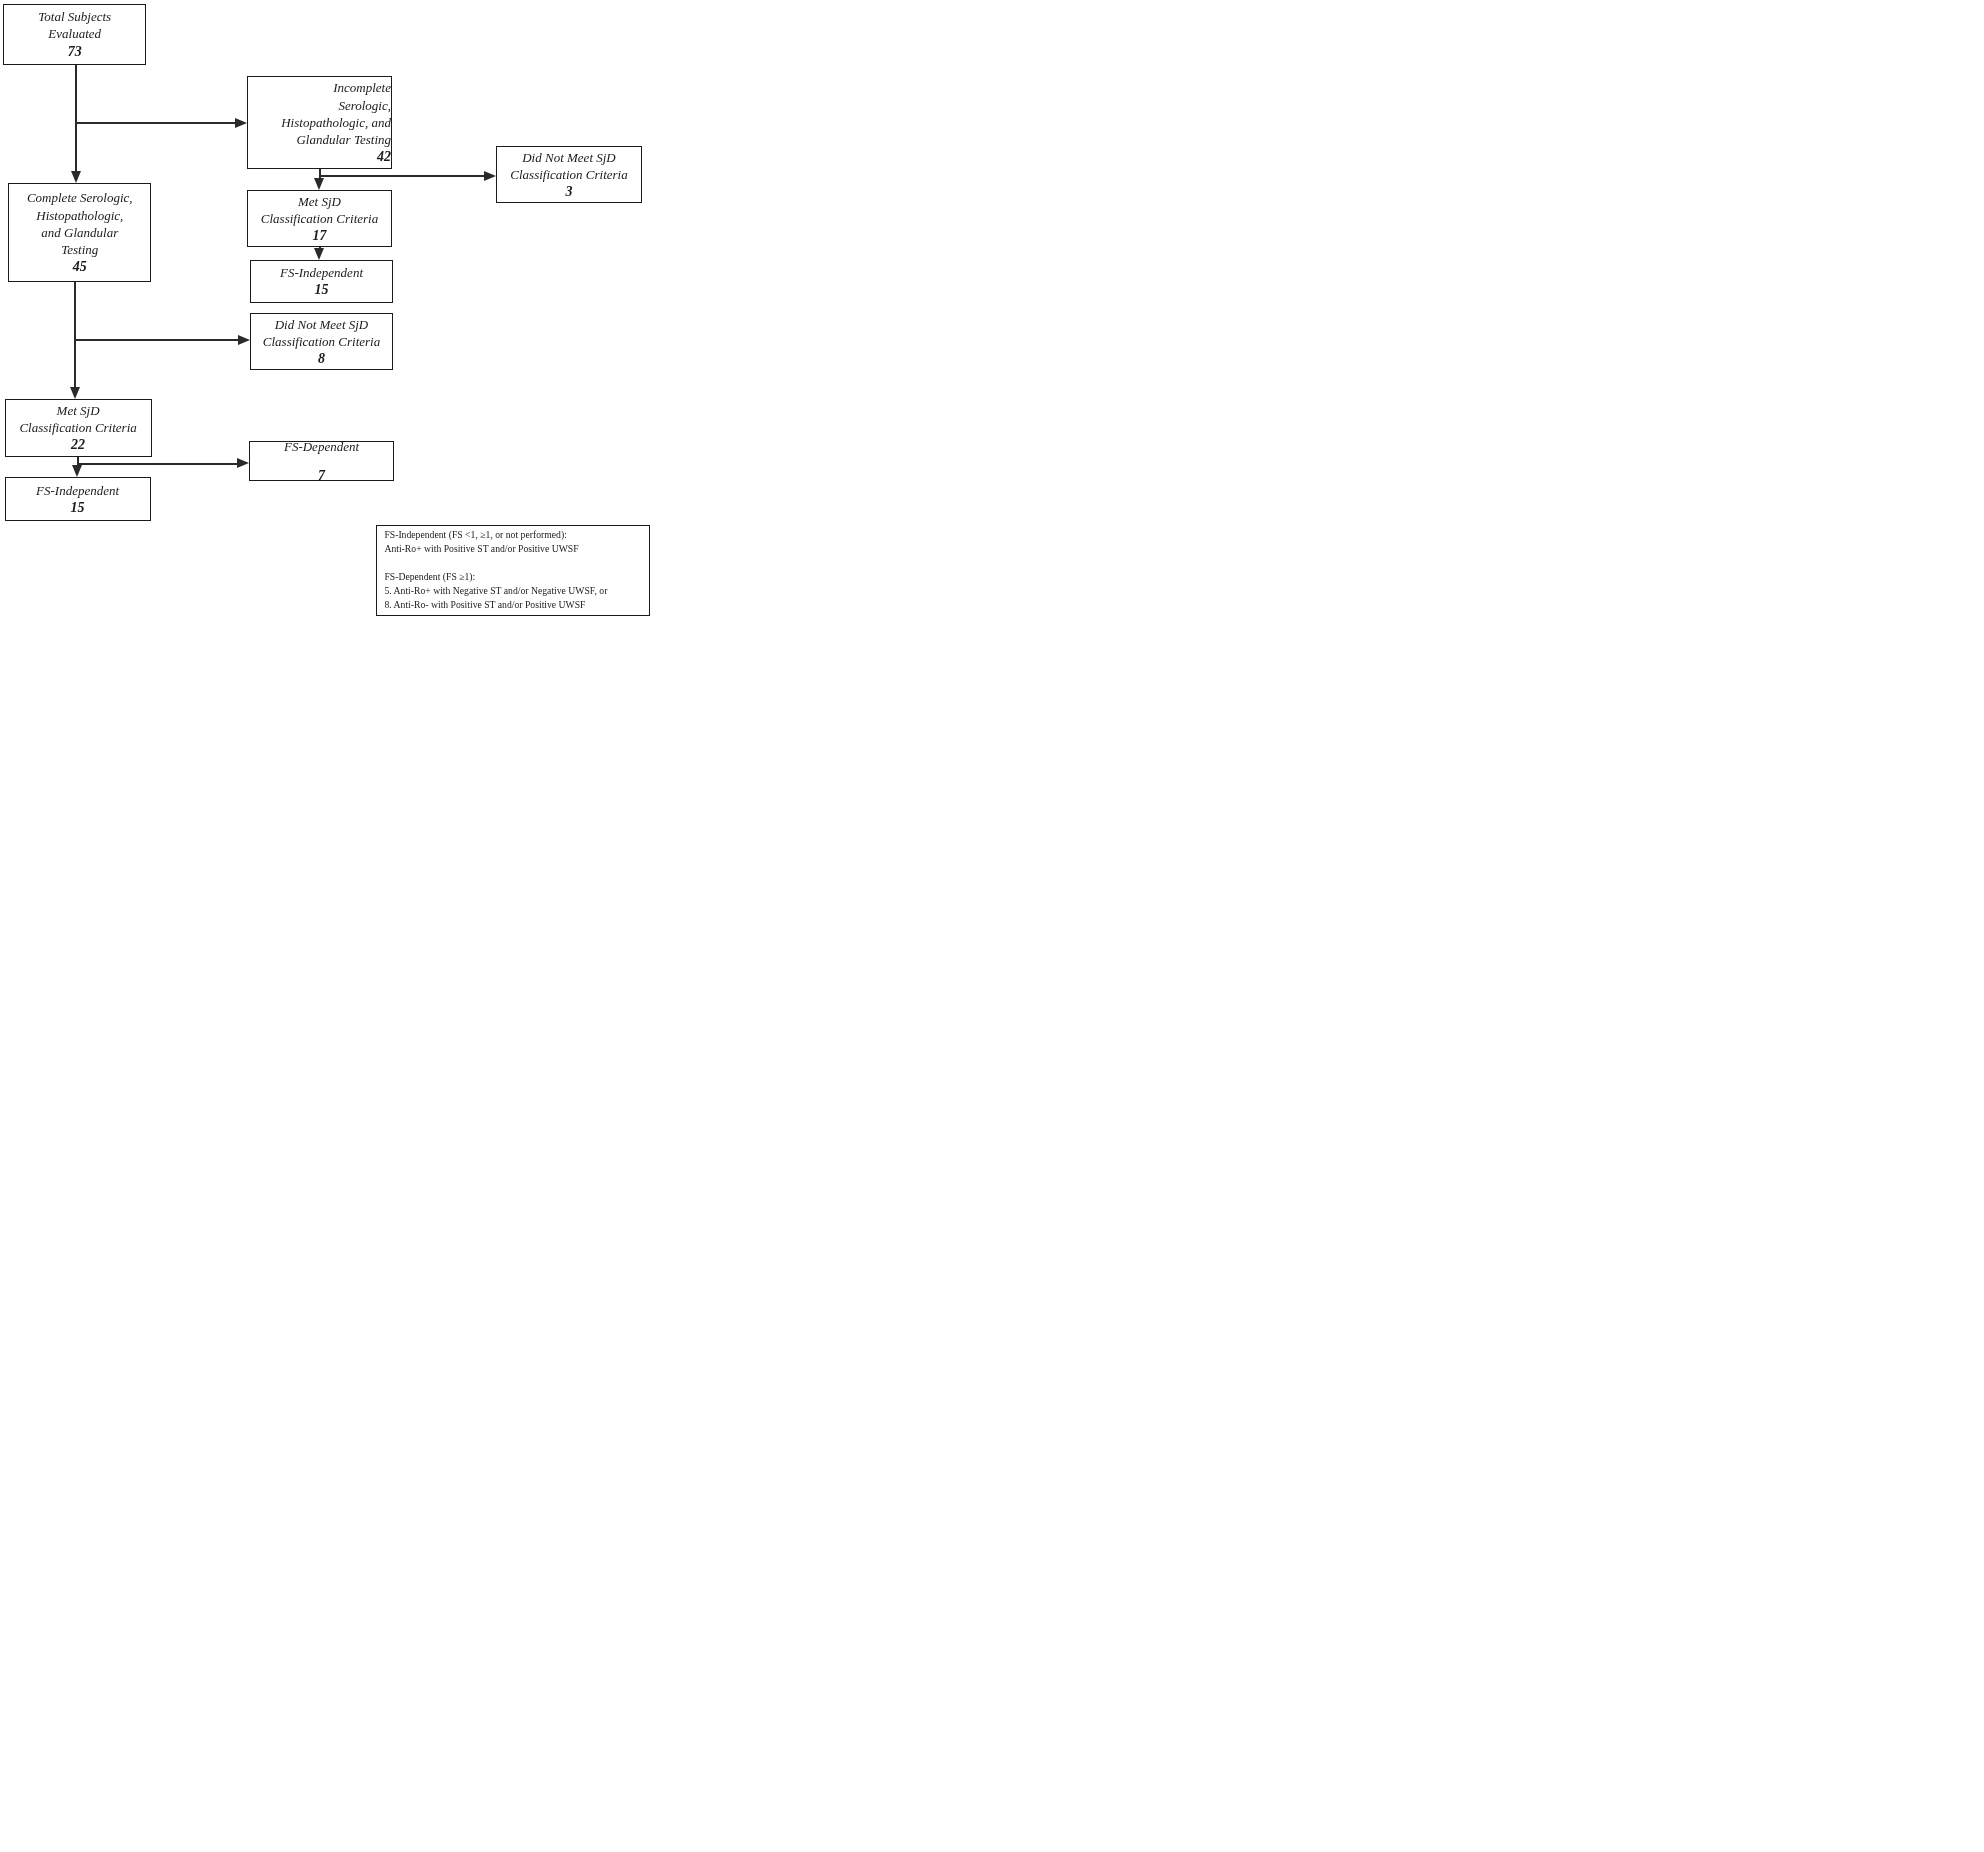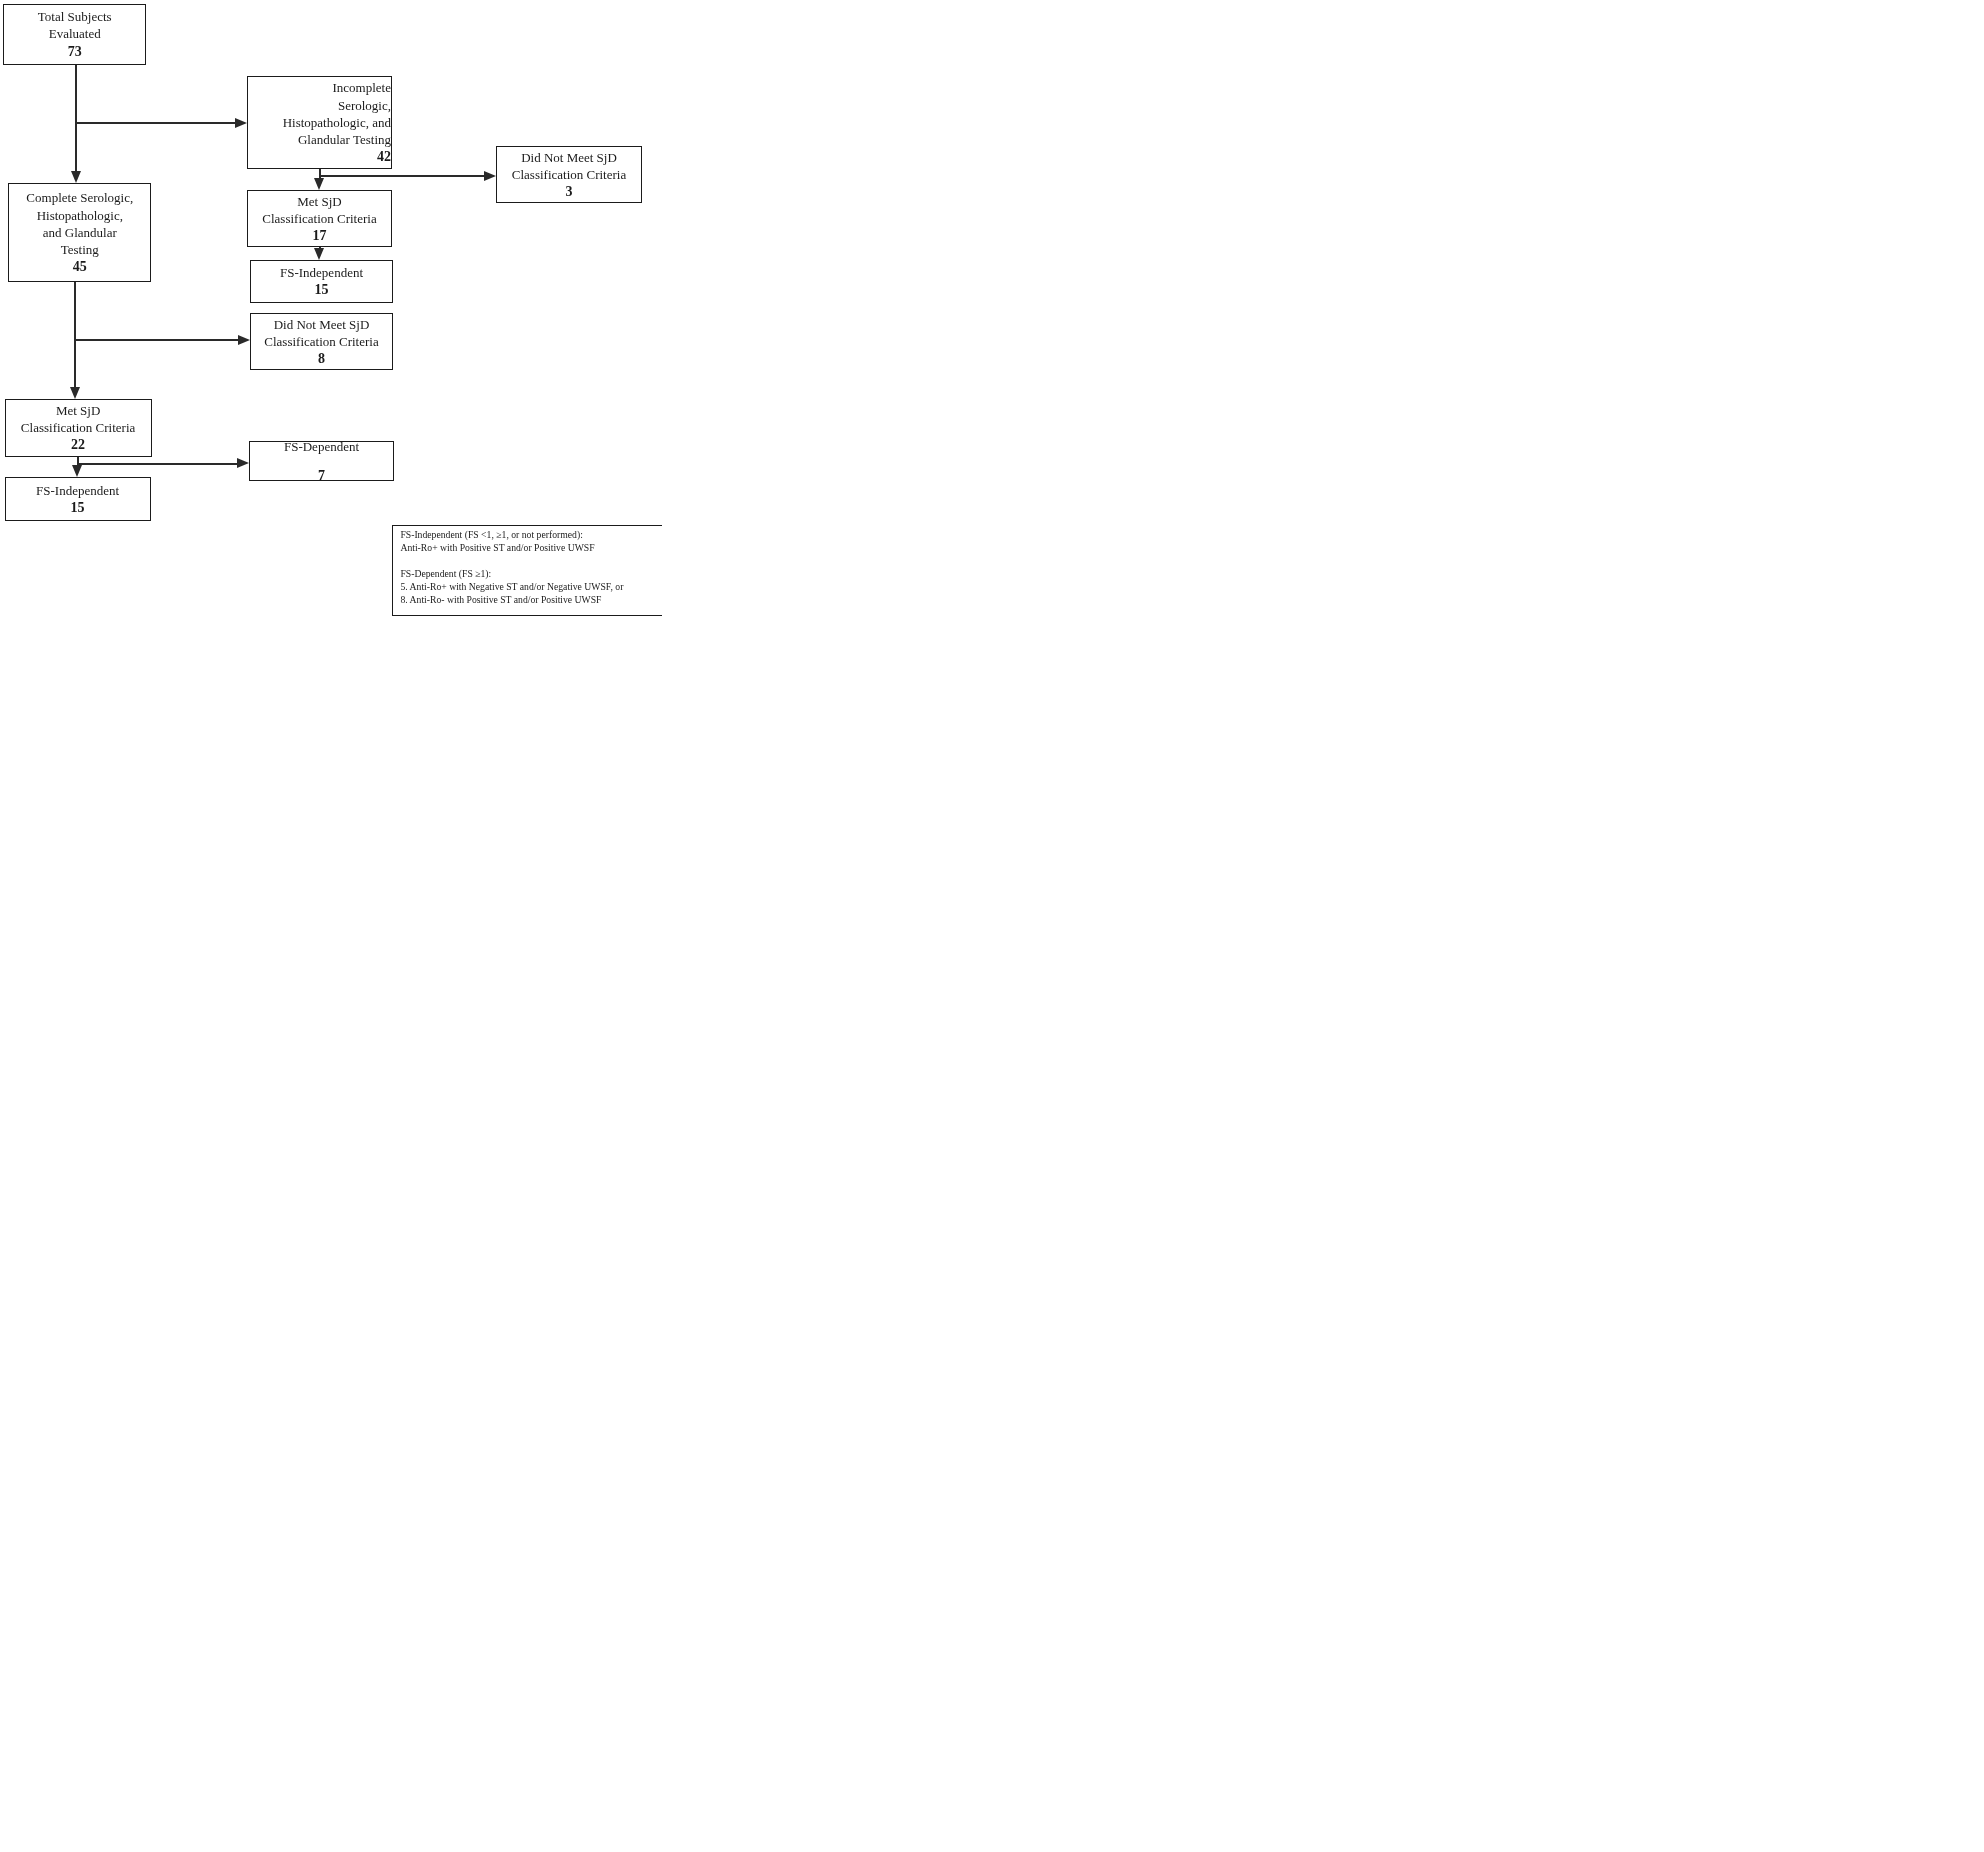--- a/index.html
+++ b/index.html
@@ -16,46 +16,47 @@
     position: absolute;
     border: 1.8px solid #1b1b1b;
     background: #ffffff;
     display: flex;
     flex-direction: column;
     align-items: center;
     justify-content: center;
     text-align: center;
     box-sizing: border-box;
     z-index: 2;
+    font-style: italic;
   }
   .box .line { font-size: 13px; line-height: 1.32; white-space: nowrap; }
   .box .num  { font-size: 14px; line-height: 1.25; font-weight: bold; }
 
   
   #b-total      { left: 3.2px;    top: 3.7px;    width: 143px; height: 61px; }
   #b-incomplete { left: 247px;  top: 76px;  width: 145px; height: 93px; align-items: flex-end; }
   #b-notmet3    { left: 496px; top: 146px;  width: 146px; height: 57px; }
   #b-complete   { left: 2.3px;    top: 183px;  width: 143px; height: 99px; margin-left: 6px; }
   #b-met17      { left: 247px;  top: 190px;  width: 145px; height: 57px; }
   #b-fsind-mid  { left: 250px;  top: 260px;  width: 143px; height: 43px;  }
   #b-notmet8    { left: 250px;  top: 313px;  width: 143px; height: 57px; }
   #b-met22      { left: 4.6px;   top: 399px;  width: 147px; height: 58px; }
   #b-fsdep7     { left: 249px;  top: 441px;  width: 145px; height: 40px; gap: 12px;  }
   #b-fsind-left { left: 4.6px;   top: 477px; width: 146px; height: 44px;  }
 
   
   .legend {
     position: absolute;
-    left: 392px; top: 525px; width: 274px; height: 91px;
+    left: 376px; top: 525px; width: 274px; height: 91px;
     border: 1.8px solid #1b1b1b;
     background: #ffffff;
     box-sizing: border-box;
     display: flex;
     flex-direction: column;
-    justify-content: flex-start;
+    justify-content: space-between;
     padding: 2.8px 2.8px 2.8px 7.4px;
     z-index: 2;
   }
   .legend .leg-line { font-size: 9.7px; line-height: 1.32; min-height: 13px; white-space: nowrap; }
 
   
   .vline, .hline { position: absolute; background: #2a2a2a; z-index: 1; }
   .vline { width: 1.8px; }
   .hline { height: 1.8px; }
   .arr-down, .arr-right { position: absolute; width: 0; height: 0; z-index: 1; }

